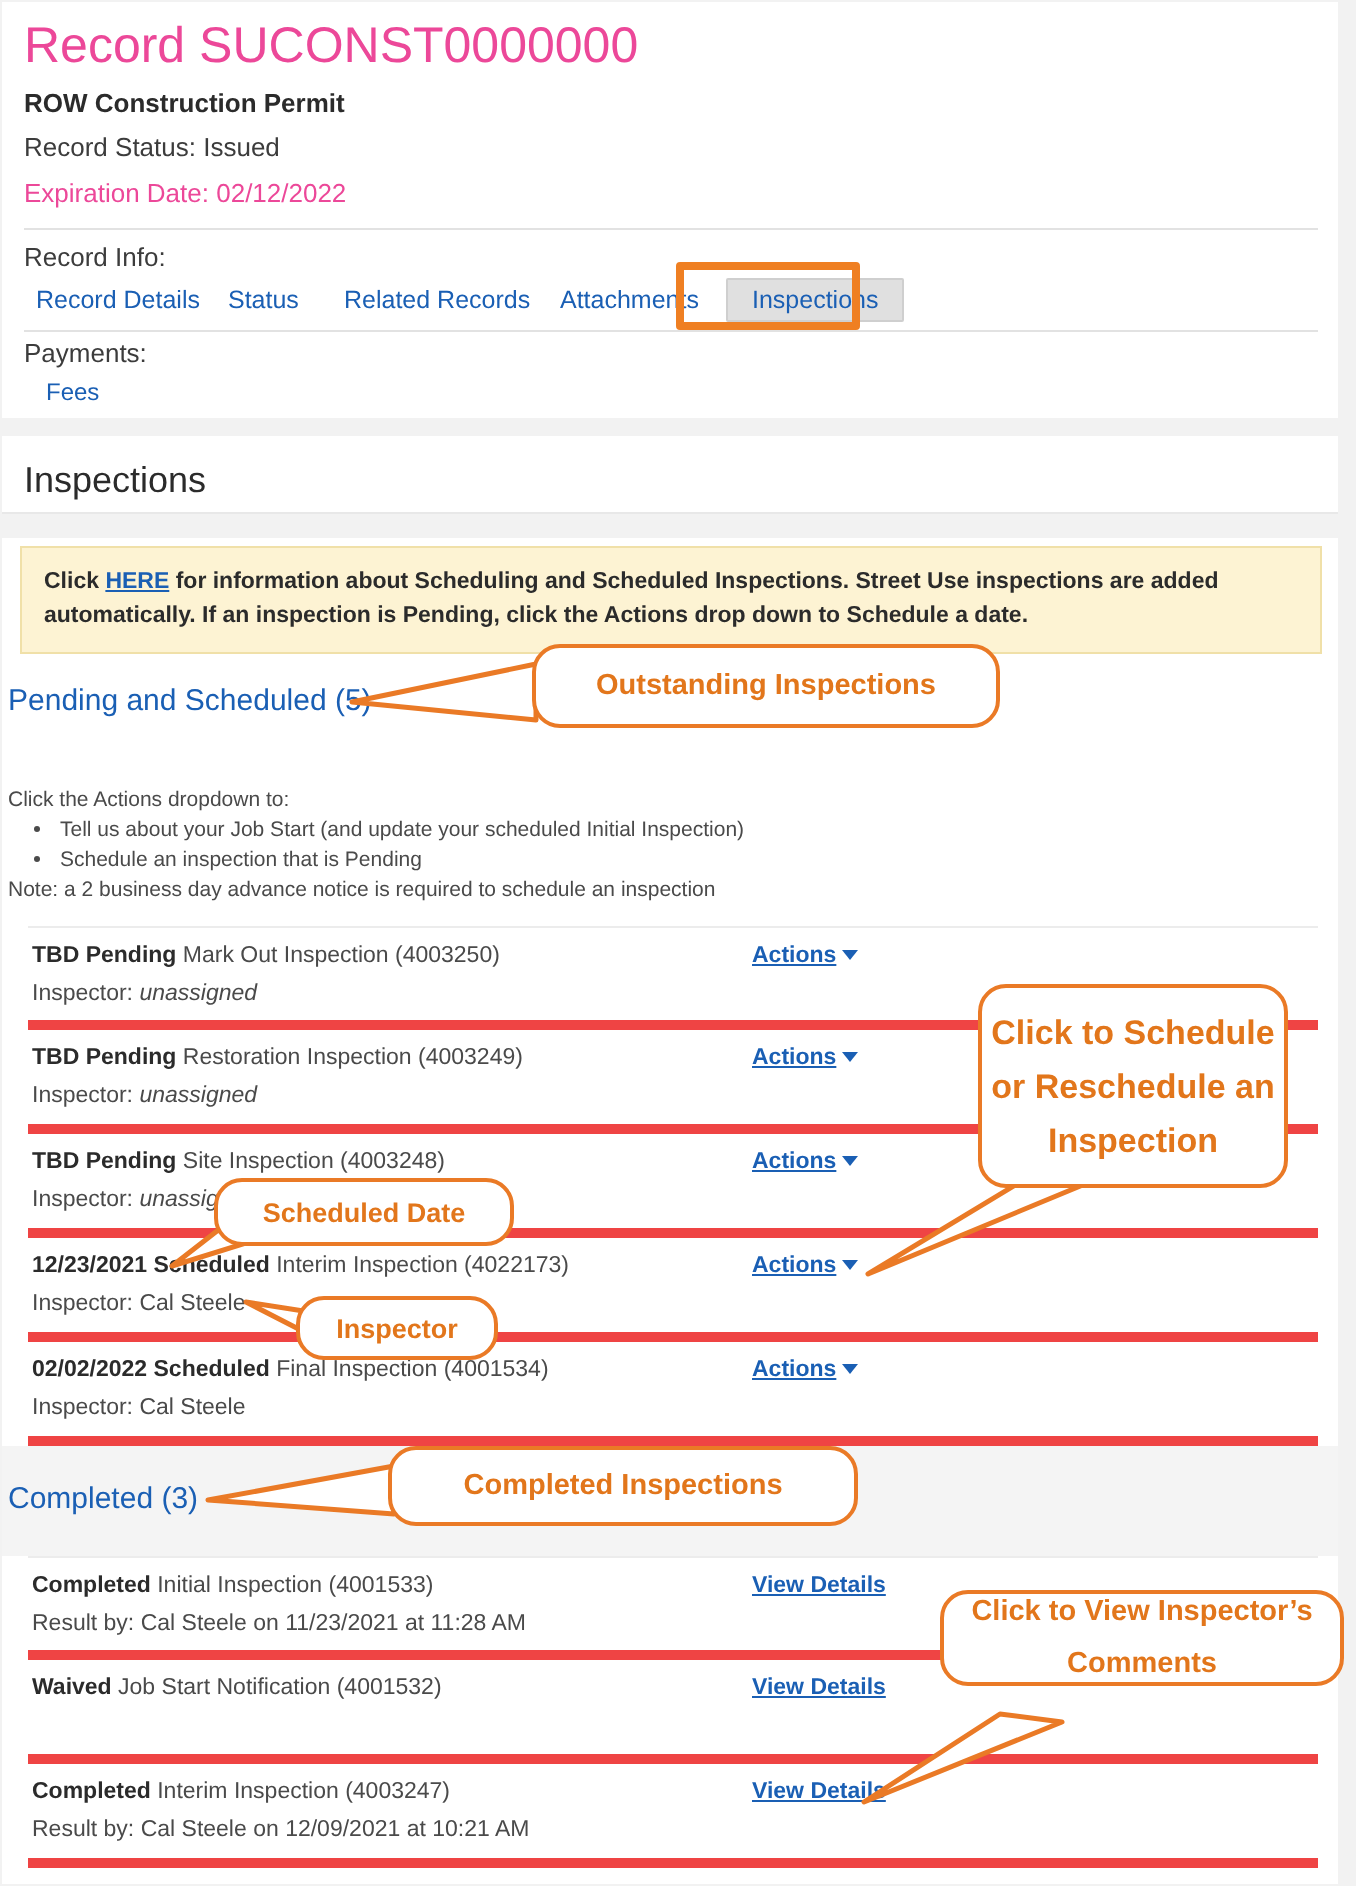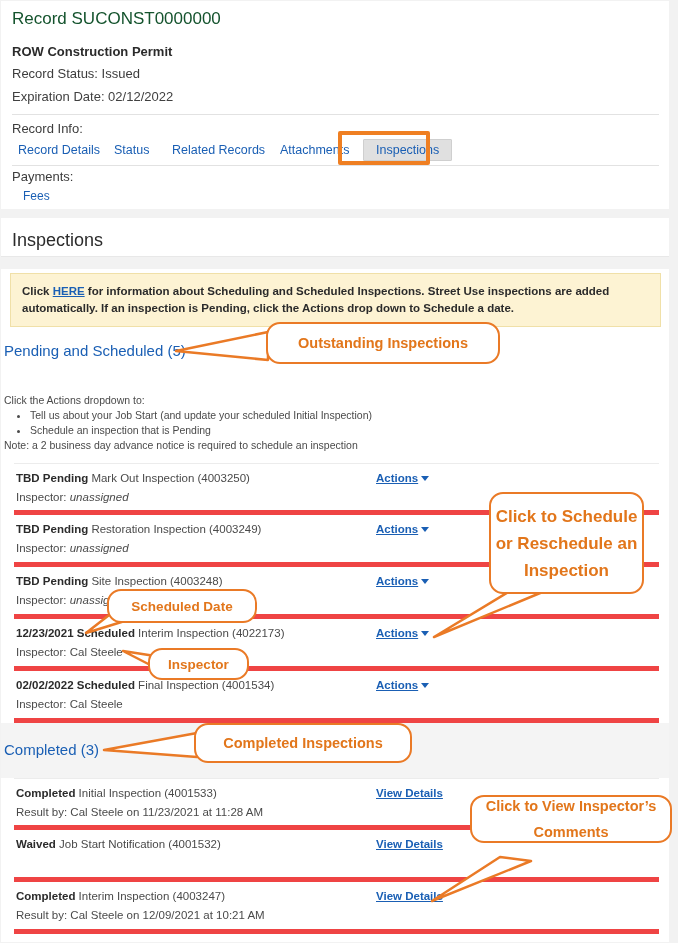--- a/index.html
+++ b/index.html
@@ -30,23 +30,23 @@
     box-sizing: border-box;
   }
   #header-card { top: 1px; height: 208px; }
   #inspections-card { top: 218px; height: 724px; }
 
   
   .record-title {
     position: absolute;
     left: 11px;
     top: 8px;
-    font-size: 17px;
+    font-size: 25px;
     font-weight: normal;
-    color: #14532d;
+    color: #ec4899;
     letter-spacing: 0px;
     white-space: nowrap;
   }
   .record-type {
     position: absolute;
     left: 11px;
     top: 43px;
     font-size: 13px;
     font-weight: bold;
     color: #2b2b2b;
@@ -56,21 +56,21 @@
     left: 11px;
     top: 65px;
     font-size: 13px;
     color: #3c3c3c;
   }
   .record-expiration {
     position: absolute;
     left: 11px;
     top: 88px;
     font-size: 13px;
-    color: #404040;
+    color: #ec4899;
     text-align: right;
   }
   .hr-line {
     position: absolute;
     left: 11px;
     width: 647px;
     height: 1px;
     background: #e2e2e2;
   }
   #hr1 { top: 113px; }
@@ -308,21 +308,21 @@
   }
   #callout-scheduled-date {
     left: 107px; top: 589px; width: 150px; height: 34px;
     font-size: 13.5px;
   }
   #callout-inspector {
     left: 148px; top: 648px; width: 101px; height: 32px;
     font-size: 13.5px;
   }
   #callout-completed {
-    left: 194px; top: 723px; width: 218px; height: 40px;
+    left: 194px; top: 723px; width: 235px; height: 40px;
     font-size: 14.5px;
   }
   #callout-comments {
     left: 470px; top: 795px; width: 202px; height: 48px;
     font-size: 14.5px;
     line-height: 26px;
   }
 </style>
 </head>
 <body>

